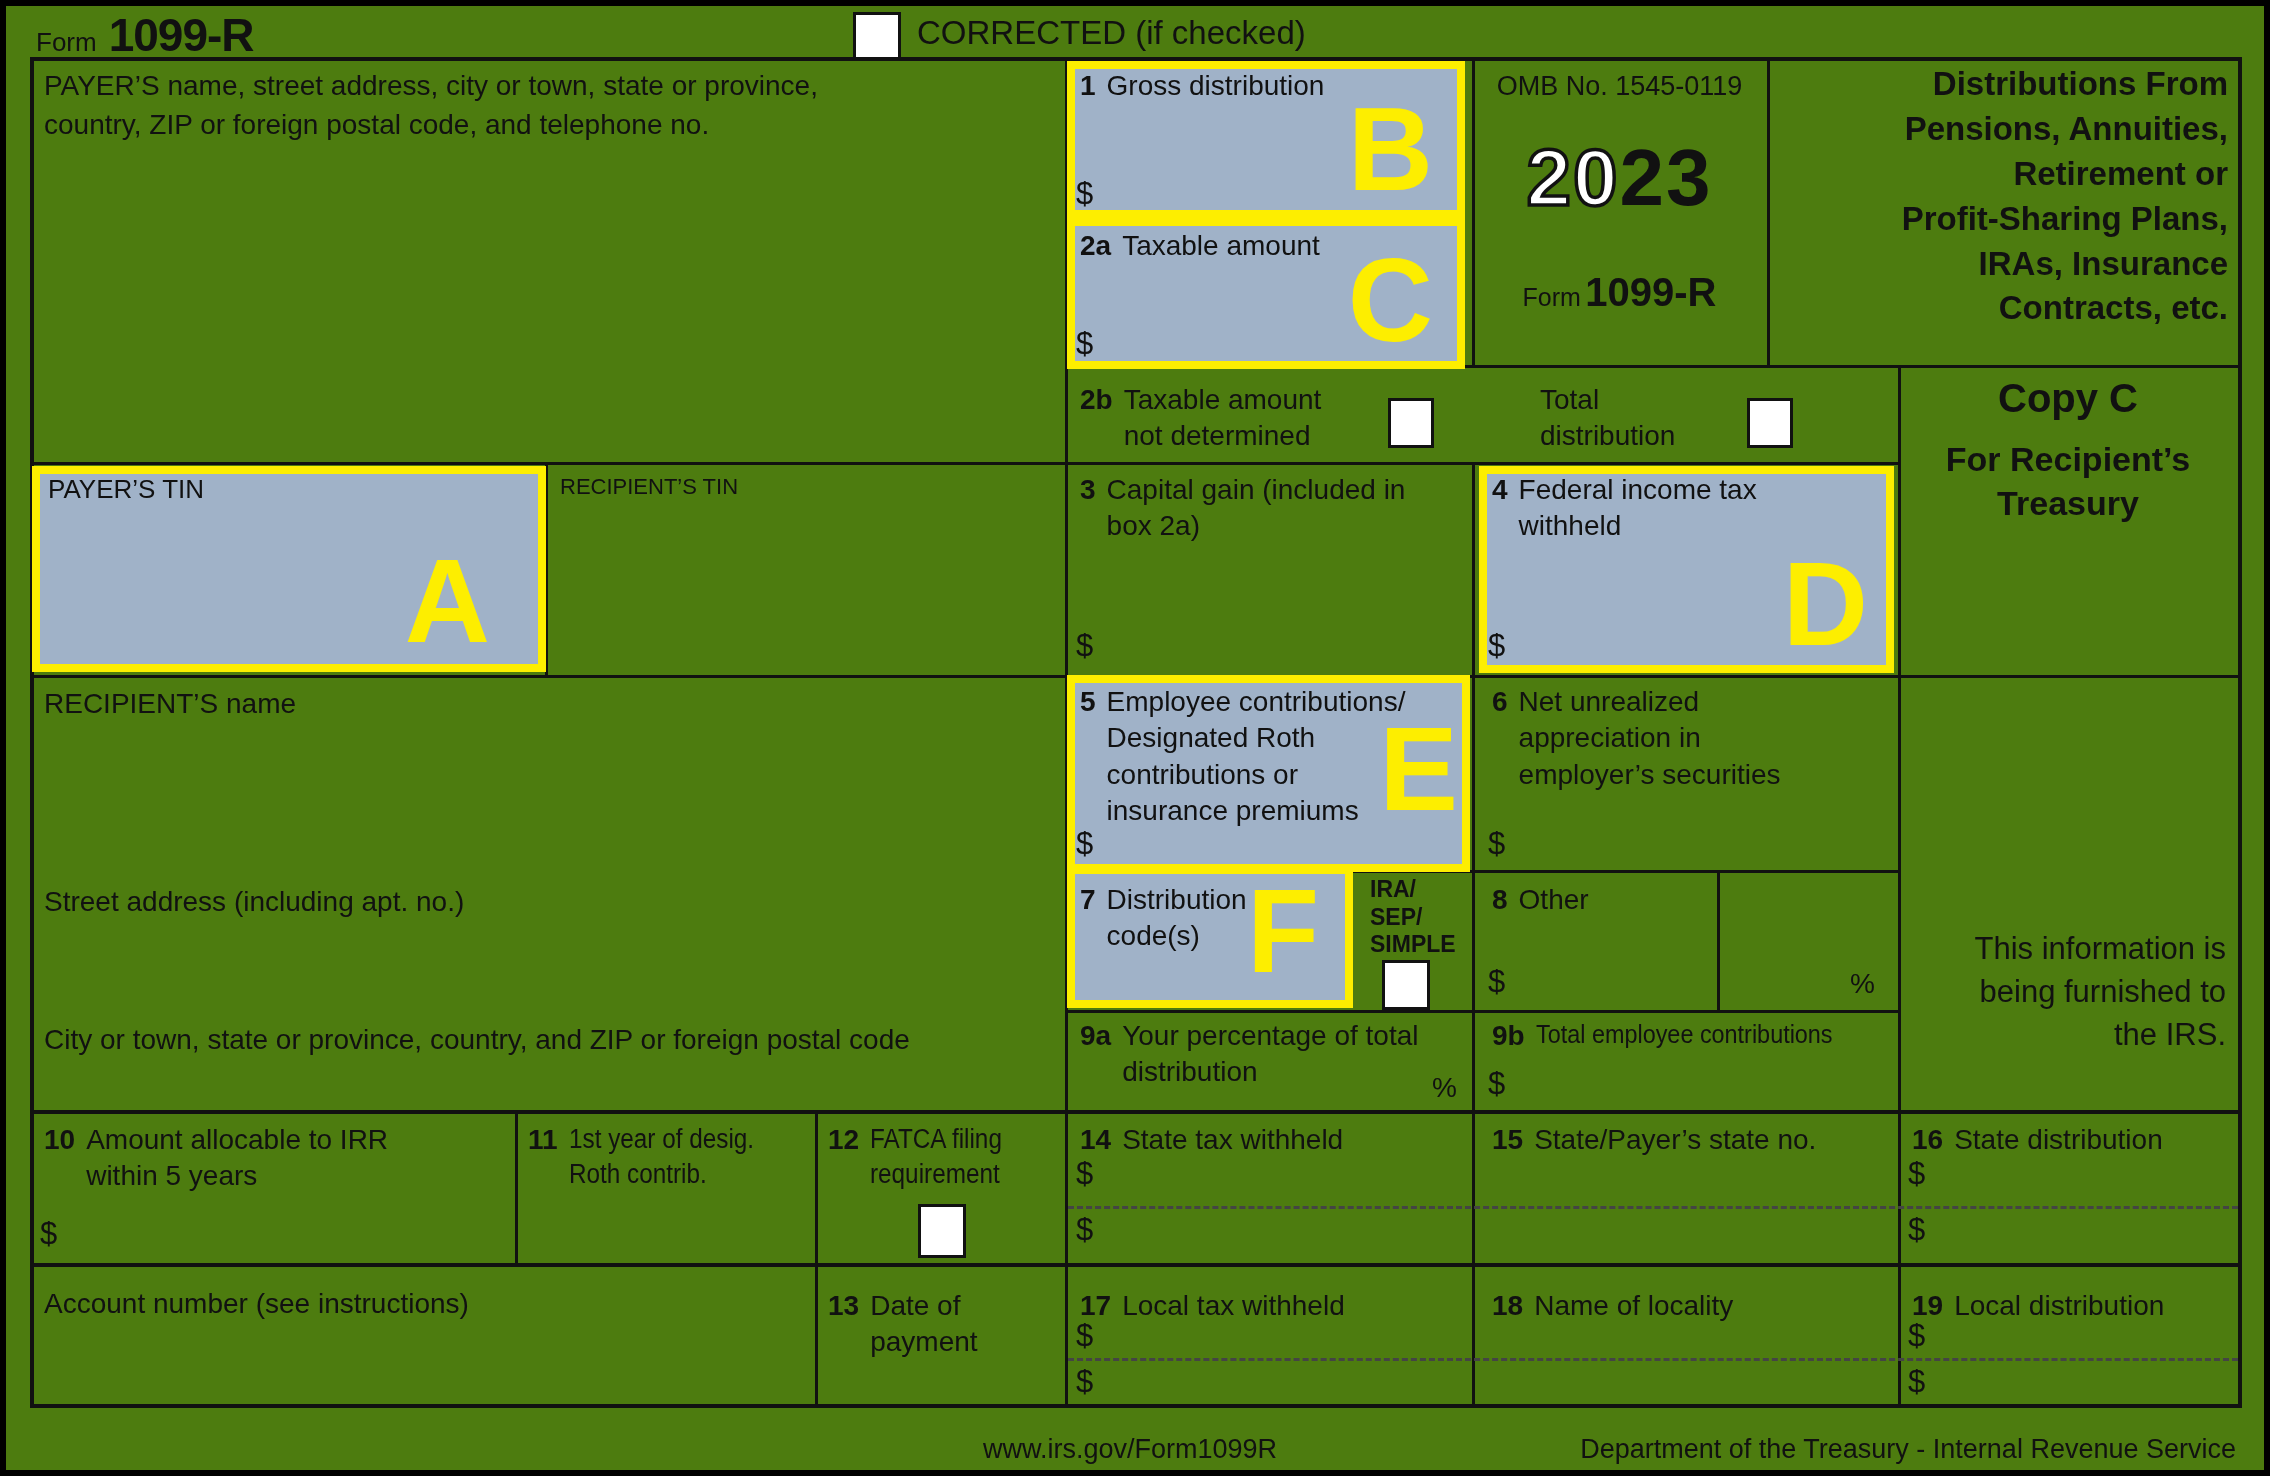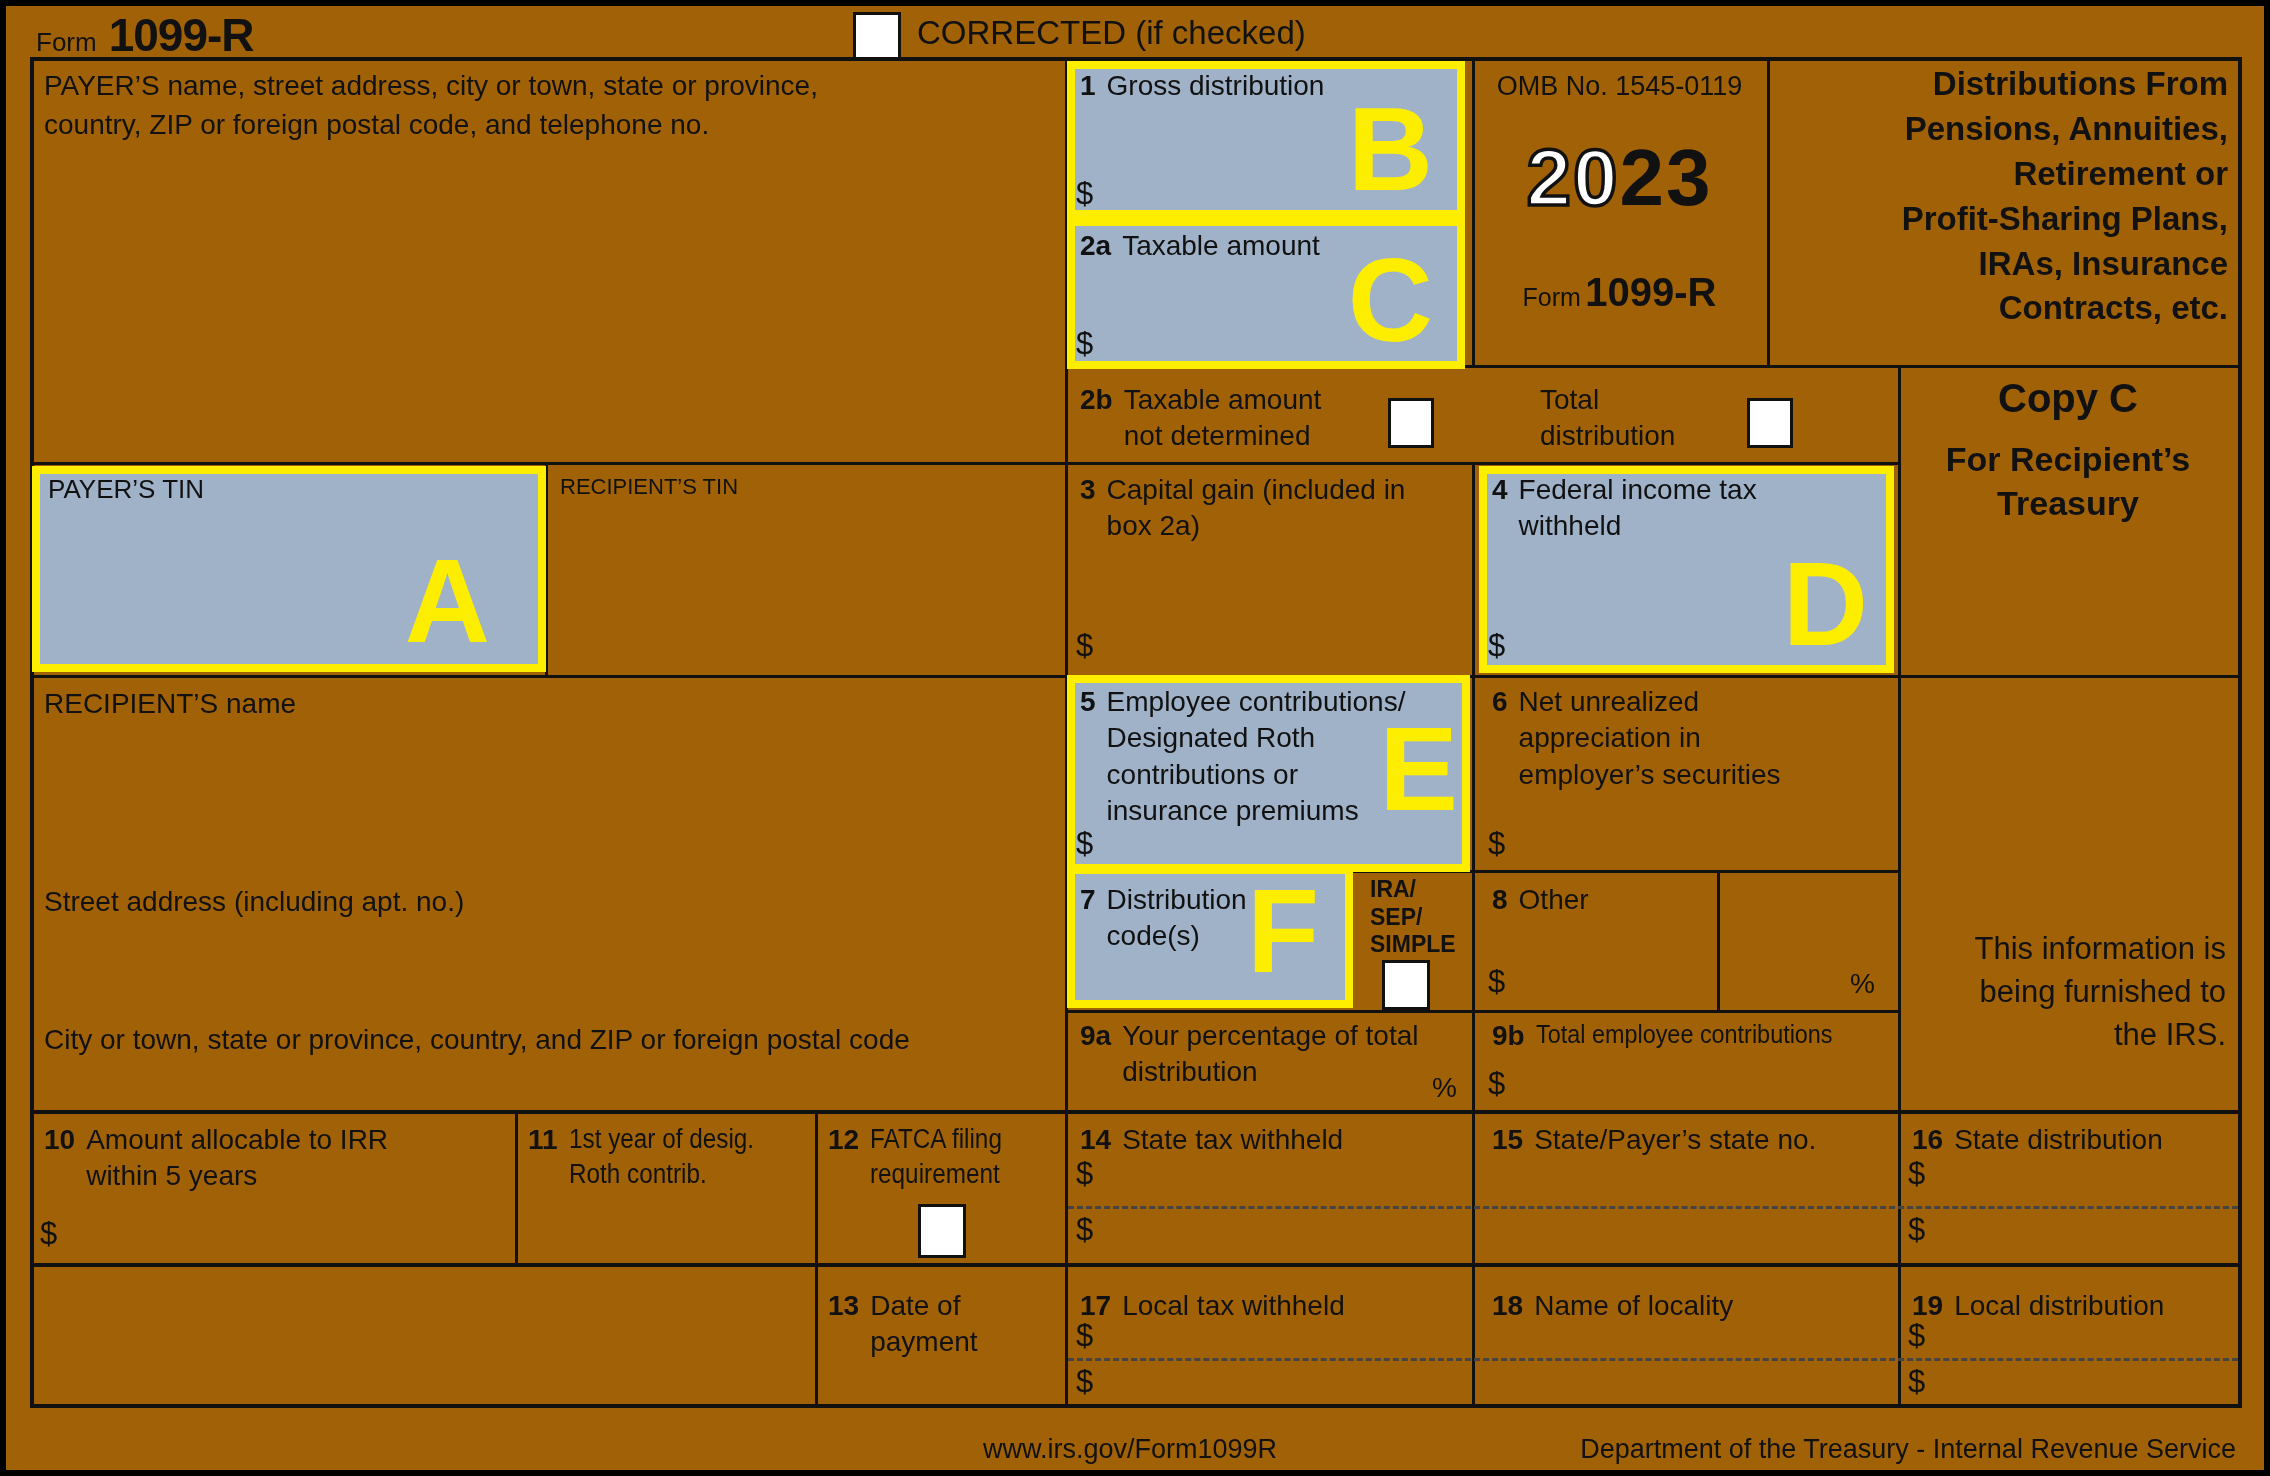--- a/index.html
+++ b/index.html
@@ -1,17 +1,17 @@
 <!DOCTYPE html>
 <html><head>
 <meta charset="utf-8">
 <style>
   html,body{margin:0;padding:0;background:#222;}
   .page{
-    position:relative;width:2270px;height:1476px;background:#a16207;
+    position:relative;width:2270px;height:1476px;background:#4d7c0f;
     font-family:"Liberation Sans","DejaVu Sans",sans-serif;color:#111;
     overflow:hidden;
   }
   .pageframe{position:absolute;inset:0;border:6px solid #000;pointer-events:none;z-index:9;}
   .frame{position:absolute;left:30px;top:57px;width:2212px;height:1351px;border:4px solid #111;box-sizing:border-box;z-index:2;}
   .line{position:absolute;background:#111;z-index:2;}
   .dash{position:absolute;border-top:3px dashed #444;z-index:2;}
   .hl{position:absolute;background:#a0b2c8;border:8px solid #fdee00;box-sizing:border-box;z-index:3;}
   .marker{position:absolute;font-weight:bold;font-size:118px;line-height:1;color:#fdee00;z-index:6;}
   .cb{position:absolute;border:3px solid #111;background:#fff;z-index:4;}
@@ -279,20 +279,21 @@
     <span class="t">State/Payer’s state no.</span>
   </div>
 
   <div class="lbl" style="left:1912px;top:1122px;width:320px">
     <span class="n">16</span>
     <span class="t">State distribution</span>
   </div>
   <div class="dollar" style="left:1908px;top:1156px">$</div>
   <div class="dollar" style="left:1908px;top:1212px">$</div>
 
+  <div class="txt" style="left:44px;top:1288px;font-size:28px">Account number (see instructions)</div>
 
   <div class="lbl" style="left:828px;top:1288px;width:180px">
     <span class="n">13</span>
     <span class="t">
       <div>Date of</div>
       <div>payment</div>
     </span>
   </div>
 
   <div class="lbl" style="left:1080px;top:1288px;width:370px">

